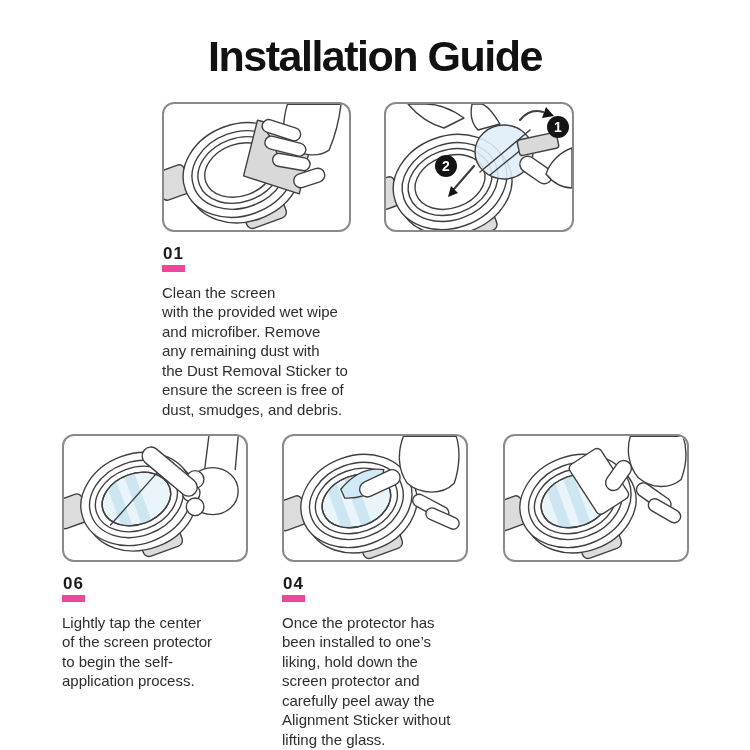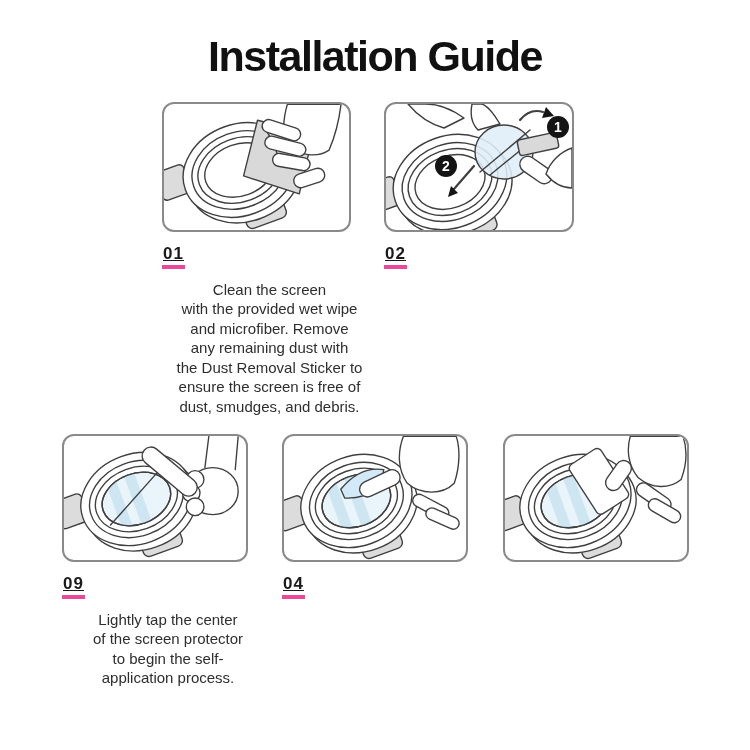--- a/index.html
+++ b/index.html
@@ -12,27 +12,26 @@
     font-size:43px;font-weight:700;letter-spacing:-1.5px;color:#111;margin:0;
   }
   .step{position:absolute;}
   .panel{
     background:#fff;border:2px solid #8a8a8a;border-radius:12px;
     overflow:hidden;box-sizing:border-box;
   }
   .panel svg{display:block;width:100%;height:100%;}
   .step-number{
     display:inline-block;margin-top:13px;font-size:17px;font-weight:700;
-    letter-spacing:1px;color:#1a1a1a;border-bottom:4px solid #ec4899;
-    padding:0 1px 2px 1px;line-height:1.05;text-decoration:underline;
+    letter-spacing:1px;color:#1a1a1a;border-bottom:7px solid #ec4899;
+    padding:0 1px 2px 1px;line-height:1.05;
   }
   .step-text{
     margin:11px 0 0 0;font-size:15px;line-height:19.5px;color:#2e2e2e;
     white-space:pre-line;
-    text-align:center;
   }
   
   .s1{left:162px;top:86px;width:215px;} .s1 .panel{width:189px;height:130px;}
   .s2{left:384px;top:86px;width:215px;} .s2 .panel{width:190px;height:130px;}
   .s3{left:62px;top:418px;width:212px;} .s3 .panel{width:186px;height:128px;}
   .s4{left:282px;top:418px;width:215px;} .s4 .panel{width:186px;height:128px;}
   .s5{left:503px;top:418px;width:218px;} .s5 .panel{width:186px;height:128px;}
   .badge-label{
     font-family:"Liberation Sans",sans-serif;font-weight:700;font-size:14px;
     fill:#ffffff;text-anchor:middle;
@@ -121,21 +120,20 @@
             <line x1="88" y1="62" x2="68" y2="85" stroke-width="2.2"></line>
             <polygon points="62,93 72,89 65,82" fill="#141414" stroke="none"></polygon>
           </g>
           <g>
             <circle cx="60" cy="62" r="11" fill="#141414" stroke="none"></circle>
             <text class="badge-label" x="60" y="67" stroke="none">2</text>
           </g>
         </g>
       </svg>
     </div>
-    <div><span class="step-number">02</span></div>
   </div>
 
   <div class="step s3">
     <div class="panel">
       <svg viewBox="0 0 186 126">
         <g stroke="#3f3f3f" stroke-width="1.4" fill="none" stroke-linejoin="round" stroke-linecap="round">
           <g transform="translate(74,64) rotate(-20)">
             <rect x="-82" y="-26" width="30" height="30" rx="5" fill="#dcdcdc"></rect>
             <rect x="-12" y="34" width="42" height="26" rx="6" fill="#dcdcdc"></rect>
             <ellipse cx="3" cy="7" rx="58" ry="46" fill="#ffffff"></ellipse>
@@ -158,21 +156,21 @@
             <line x1="178" y1="0" x2="175" y2="34"></line>
             <ellipse cx="152" cy="56" rx="26" ry="24" fill="#ffffff"></ellipse>
             <circle cx="134" cy="44" r="9" fill="#ffffff"></circle>
             <circle cx="130" cy="58" r="9" fill="#ffffff"></circle>
             <circle cx="134" cy="72" r="9" fill="#ffffff"></circle>
             <rect x="-34" y="-9" width="68" height="18" rx="9" transform="translate(108,36) rotate(40)" fill="#ffffff"></rect>
           </g>
         </g>
       </svg>
     </div>
-    <div><span class="step-number">09</span></div>
+    <div><span class="step-number">06</span></div>
     <p class="step-text">Lightly tap the center
 of the screen protector
 to begin the self-
 application process.</p>
   </div>
 
   <div class="step s4">
     <div class="panel">
       <svg viewBox="0 0 186 126">
         <g stroke="#3f3f3f" stroke-width="1.4" fill="none" stroke-linejoin="round" stroke-linecap="round">
@@ -199,20 +197,27 @@
           <g>
             <path d="M122 0 C116 16 116 34 126 48 C140 60 162 60 174 48 C180 30 180 12 176 0 Z" fill="#ffffff"></path>
             <rect x="-22" y="-8" width="44" height="16" rx="8" transform="translate(98,48) rotate(-25)" fill="#ffffff"></rect>
             <rect x="-20" y="-6.5" width="40" height="13" rx="6.5" transform="translate(150,72) rotate(28)" fill="#ffffff"></rect>
             <rect x="-18" y="-6" width="36" height="12" rx="6" transform="translate(162,84) rotate(24)" fill="#ffffff"></rect>
           </g>
         </g>
       </svg>
     </div>
     <div><span class="step-number">04</span></div>
+    <p class="step-text">Once the protector has
+been installed to one’s
+liking, hold down the
+screen protector and
+carefully peel away the
+Alignment Sticker without
+lifting the glass.</p>
   </div>
 
   <div class="step s5">
     <div class="panel">
       <svg viewBox="0 0 186 126">
         <g stroke="#3f3f3f" stroke-width="1.4" fill="none" stroke-linejoin="round" stroke-linecap="round">
           <g transform="translate(72,66) rotate(-20)">
             <rect x="-82" y="-26" width="30" height="30" rx="5" fill="#dcdcdc"></rect>
             <rect x="-12" y="34" width="42" height="26" rx="6" fill="#dcdcdc"></rect>
             <ellipse cx="3" cy="7" rx="58" ry="46" fill="#ffffff"></ellipse>

